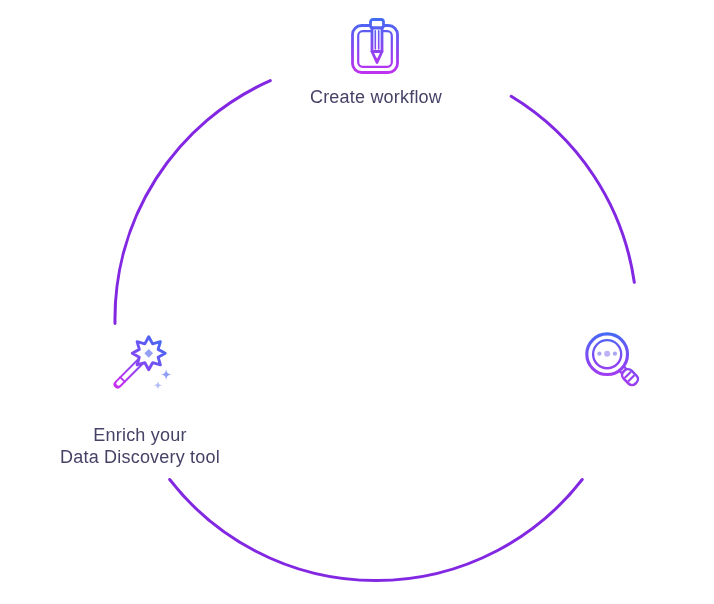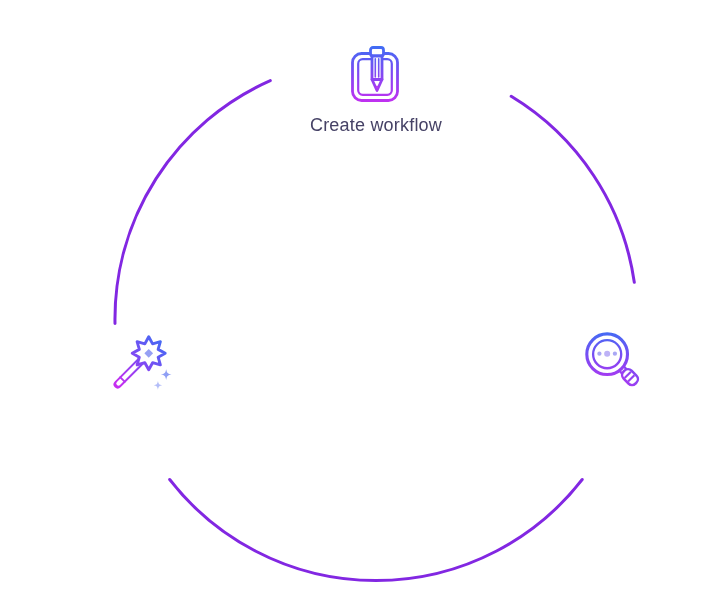--- a/index.html
+++ b/index.html
@@ -20,21 +20,21 @@
     position:relative;width:714px;height:604px;background:var(--background);
     overflow:hidden;font-family:"Liberation Sans",sans-serif;
   }
   .arcs{position:absolute;left:0;top:0;}
   .node{position:absolute;display:flex;flex-direction:column;align-items:center;}
   .node .label{
     color:var(--label-color);font-size:18px;line-height:22px;font-weight:500;
     text-align:center;letter-spacing:.2px;
   }
   .label span{display:block;}
-  .node-create{left:256px;top:46px;width:240px;}
+  .node-create{left:256px;top:18px;width:240px;}
   .node-create .label{margin-top:10px;}
   .node-enrich{left:10px;top:330px;width:260px;}
   .node-enrich .label{margin-top:30px;}
   .node-explore{left:502px;top:330px;width:220px;}
   .node-explore .label{margin-top:22px;}
 </style>
 </head>
 <body>
 
 <div class="canvas">
@@ -86,20 +86,24 @@
       <line x1="37" y1="32" x2="13" y2="56" stroke="url(#g2)" stroke-width="8.5" stroke-linecap="round"></line>
       <line x1="36.2" y1="32.8" x2="13.8" y2="55.2" stroke="#ffffff" stroke-width="4.5" stroke-linecap="round"></line>
       <line x1="14.95" y1="48.05" x2="20.95" y2="54.05" stroke="url(#g2)" stroke-width="2"></line>
 
       <polygon points="45,7 49,14.3 57,12 54.7,20 62,24 54.7,28 57,36 49,33.7 45,41 41,33.7 33,36 35.3,28 28,24 35.3,20 33,12 41,14.3" fill="#ffffff" stroke="url(#g2)" stroke-width="3" stroke-linejoin="round"></polygon>
       <polygon points="45,19.5 49.5,24 45,28.5 40.5,24" style="fill:var(--diamond-color,#96a0f4)"></polygon>
 
       <path d="M63,40.5 C63.9,44.6 64.5,45.2 68.5,46 C64.5,46.8 63.9,47.4 63,51.5 C62.1,47.4 61.5,46.8 57.5,46 C61.5,45.2 62.1,44.6 63,40.5 Z" style="fill:var(--sparkle-color-1,#8f9ff5)"></path>
       <path d="M54.5,52.5 C55.2,55.8 55.7,56.3 58.9,57 C55.7,57.7 55.2,58.2 54.5,61.5 C53.8,58.2 53.3,57.7 50.1,57 C53.3,56.3 53.8,55.8 54.5,52.5 Z" style="fill:var(--sparkle-color-2,#b3bdf8)"></path>
     </svg>
+    <div class="label">
+      <span>Enrich your</span>
+      <span>Data Discovery tool</span>
+    </div>
   </div>
 
   <div class="node node-explore">
     <svg width="62" height="62" viewBox="0 0 64 64" aria-hidden="true">
       <defs>
         <linearGradient id="g3" x1="0" y1="0" x2="0" y2="64" gradientUnits="userSpaceOnUse">
           <stop offset="0" style="stop-color:var(--icon-gradient-from,#3f6df4)"></stop>
           <stop offset="0.5" style="stop-color:var(--icon-gradient-mid,#8447f3)"></stop>
           <stop offset="1" style="stop-color:var(--icon-gradient-to,#c52ff0)"></stop>
         </linearGradient>

